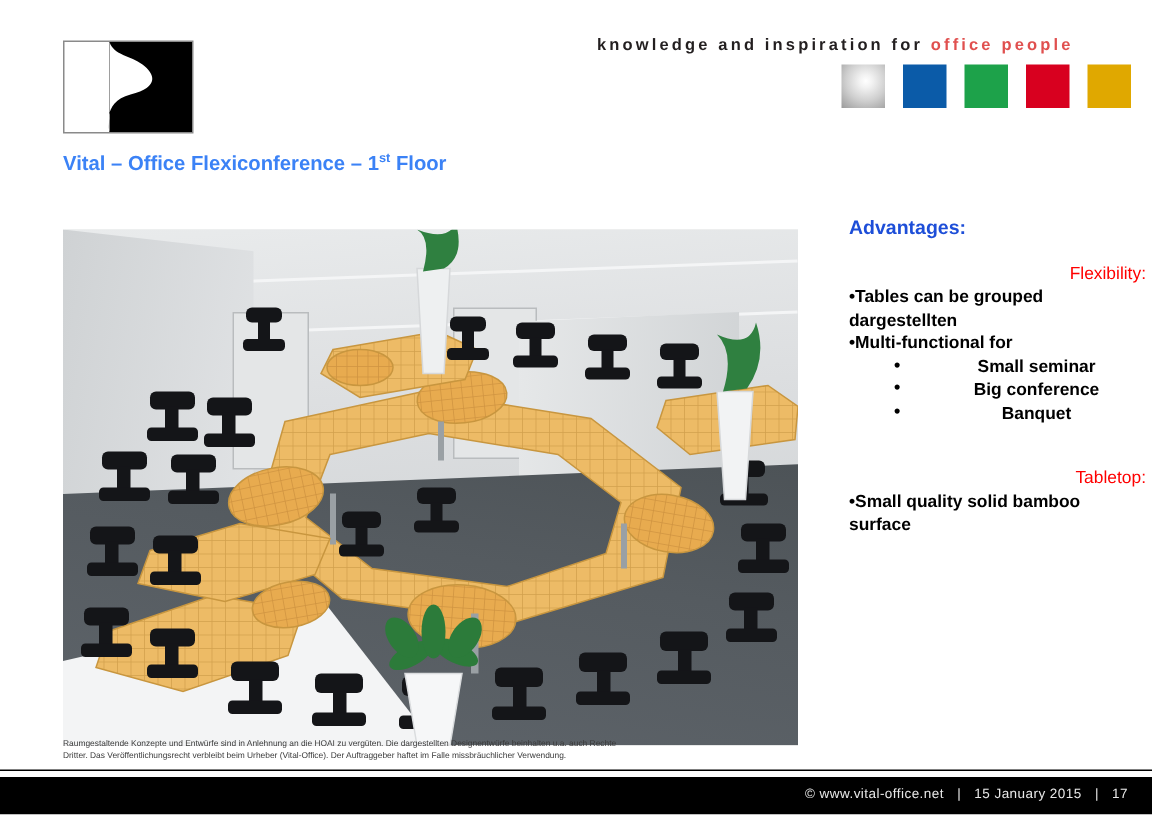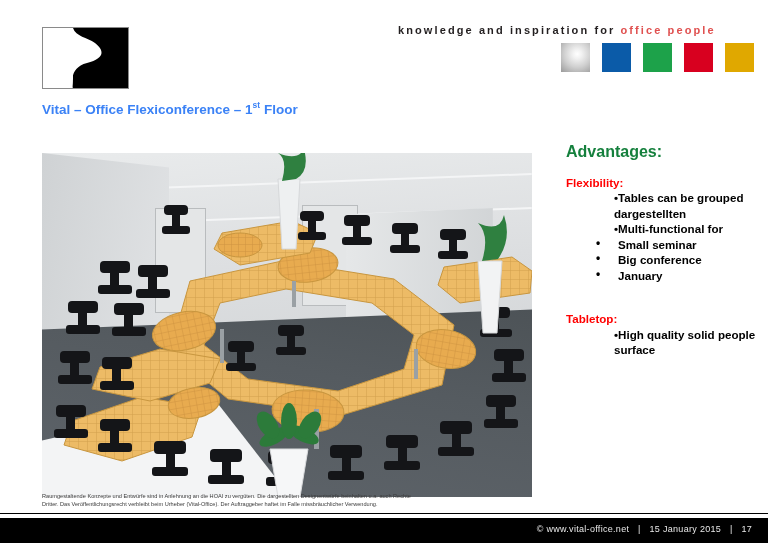--- a/index.html
+++ b/index.html
@@ -66,26 +66,26 @@
   .r-partition{position:absolute;right:8%;top:16%;width:30%;height:46%;
     background:linear-gradient(95deg,#e6e8e9,#d0d3d5);
     clip-path:polygon(0 4%,100% 0,100% 92%,0 100%);}
   .r-door{position:absolute;border:1px solid #b9bcbe;background:#e4e6e7;}
   .r-door-a{left:23%;top:16%;width:10%;height:30%;}
   .r-door-b{left:53%;top:15%;width:11%;height:29%;}
 
   
   .panel{position:absolute; left:566px; top:144px; width:198px;
     font-size:11.6px; line-height:15.5px; color:#000; font-weight:700;}
-  .p-head{font-size:16px;font-weight:700;color:#15803d;}
-  .p-sub{color:#ff0000;font-weight:700;}
+  .p-head{font-size:13px;font-weight:700;color:#1d4ed8;}
+  .p-sub{color:#ff0000;font-weight:400;text-align:right;}
   .p-row{white-space:nowrap;}
-  .p-bullet{display:block;margin-left:48px;}
+  .p-bullet{display:block;}
   .p-sub-list{margin:0;padding:0;list-style:none;}
-  .p-sub-list li{display:block;padding-left:52px;position:relative;}
+  .p-sub-list li{display:block;padding-left:52px;position:relative;text-align:center;}
   .p-sub-list li::before{content:"\2022";position:absolute;left:30px;top:-1px;font-size:12px;}
   .gap{height:15px;}
   .gap-sm{height:14px;}
 
   
   .legal{
     position:absolute; left:42px; top:492px; width:490px;
     font-size:5.6px; line-height:8.4px; color:#3b3b3b;
     font-family:"Liberation Sans", sans-serif;
   }
@@ -323,32 +323,32 @@
     <div class="gap"></div>
 
     <div>
       <div class="p-sub">Flexibility:</div>
       <span class="p-bullet p-row">•Tables can be grouped</span>
       <span class="p-bullet p-row">dargestellten</span>
       <span class="p-bullet p-row">•Multi-functional for</span>
       <ul class="p-sub-list">
         <li>Small seminar</li>
         <li>Big conference</li>
-        <li>January</li>
+        <li>Banquet</li>
       </ul>
     </div>
 
     <div class="gap-sm"></div>
 
 
     <div class="gap-sm"></div>
 
     <div>
       <div class="p-sub">Tabletop:</div>
-      <span class="p-bullet p-row">•High quality solid people</span>
+      <span class="p-bullet p-row">•Small quality solid bamboo</span>
       <span class="p-bullet p-row">surface</span>
     </div>
   </div>
 
   <div class="legal">
     <div>Raumgestaltende Konzepte und Entwürfe sind in Anlehnung an die HOAI zu vergüten. Die dargestellten Designentwürfe beinhalten u.a. auch Rechte</div>
     <div>Dritter. Das Veröffentlichungsrecht verbleibt beim Urheber (Vital-Office). Der Auftraggeber haftet im Falle missbräuchlicher Verwendung.</div>
   </div>
 
   <div class="foot-rule"></div>

